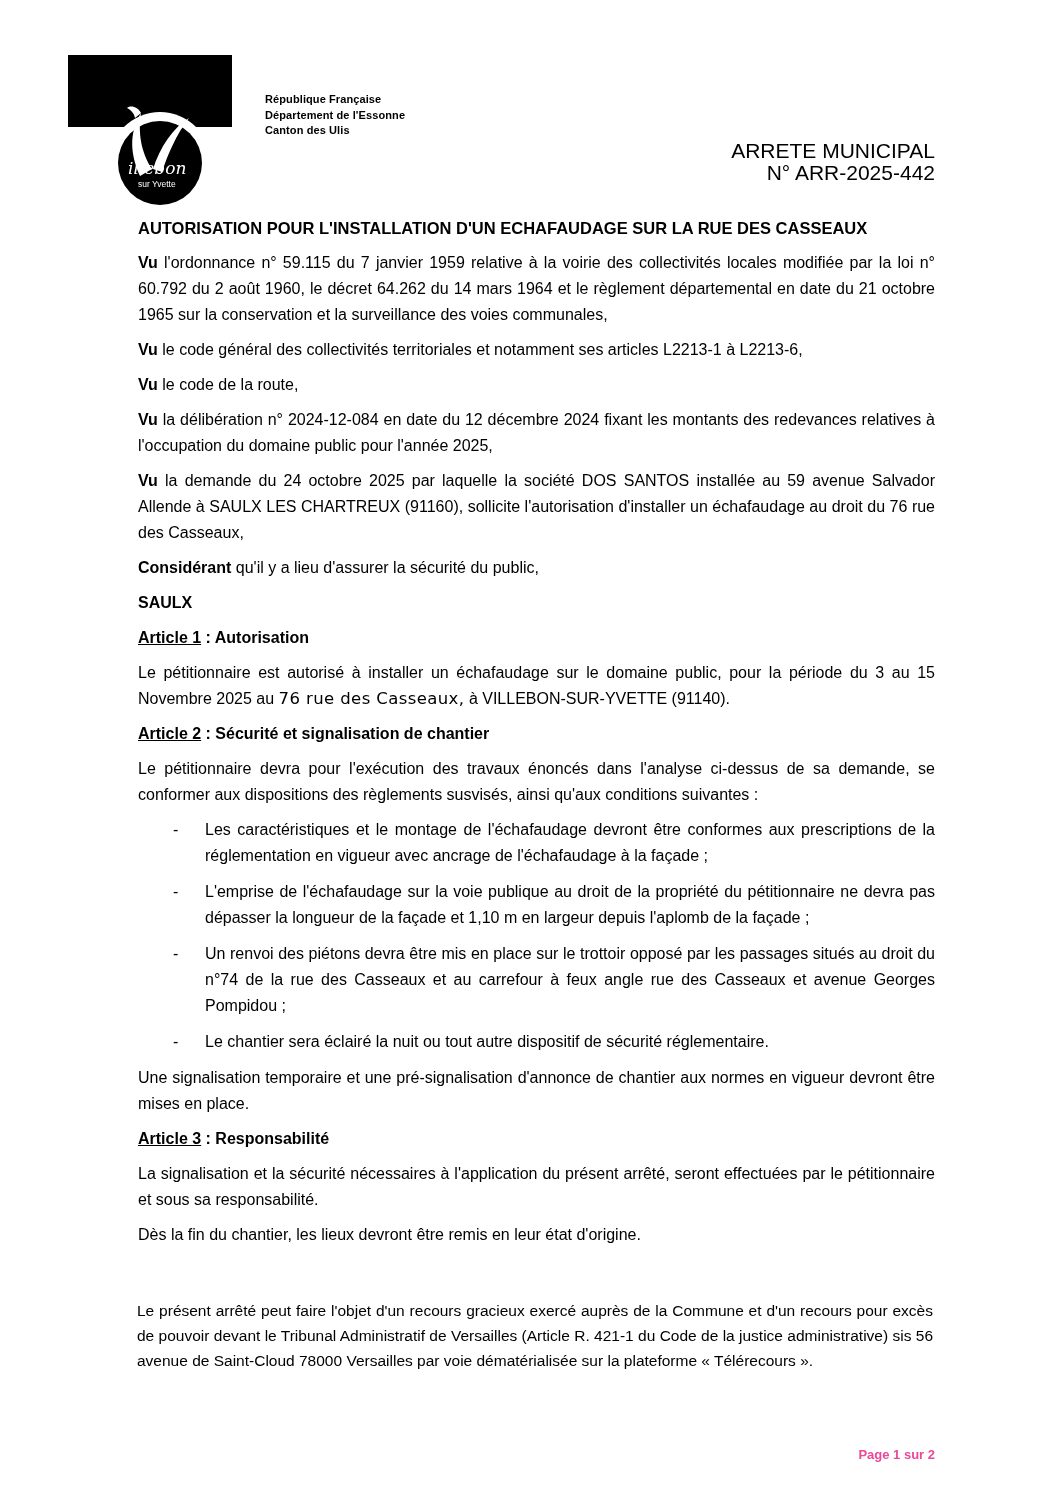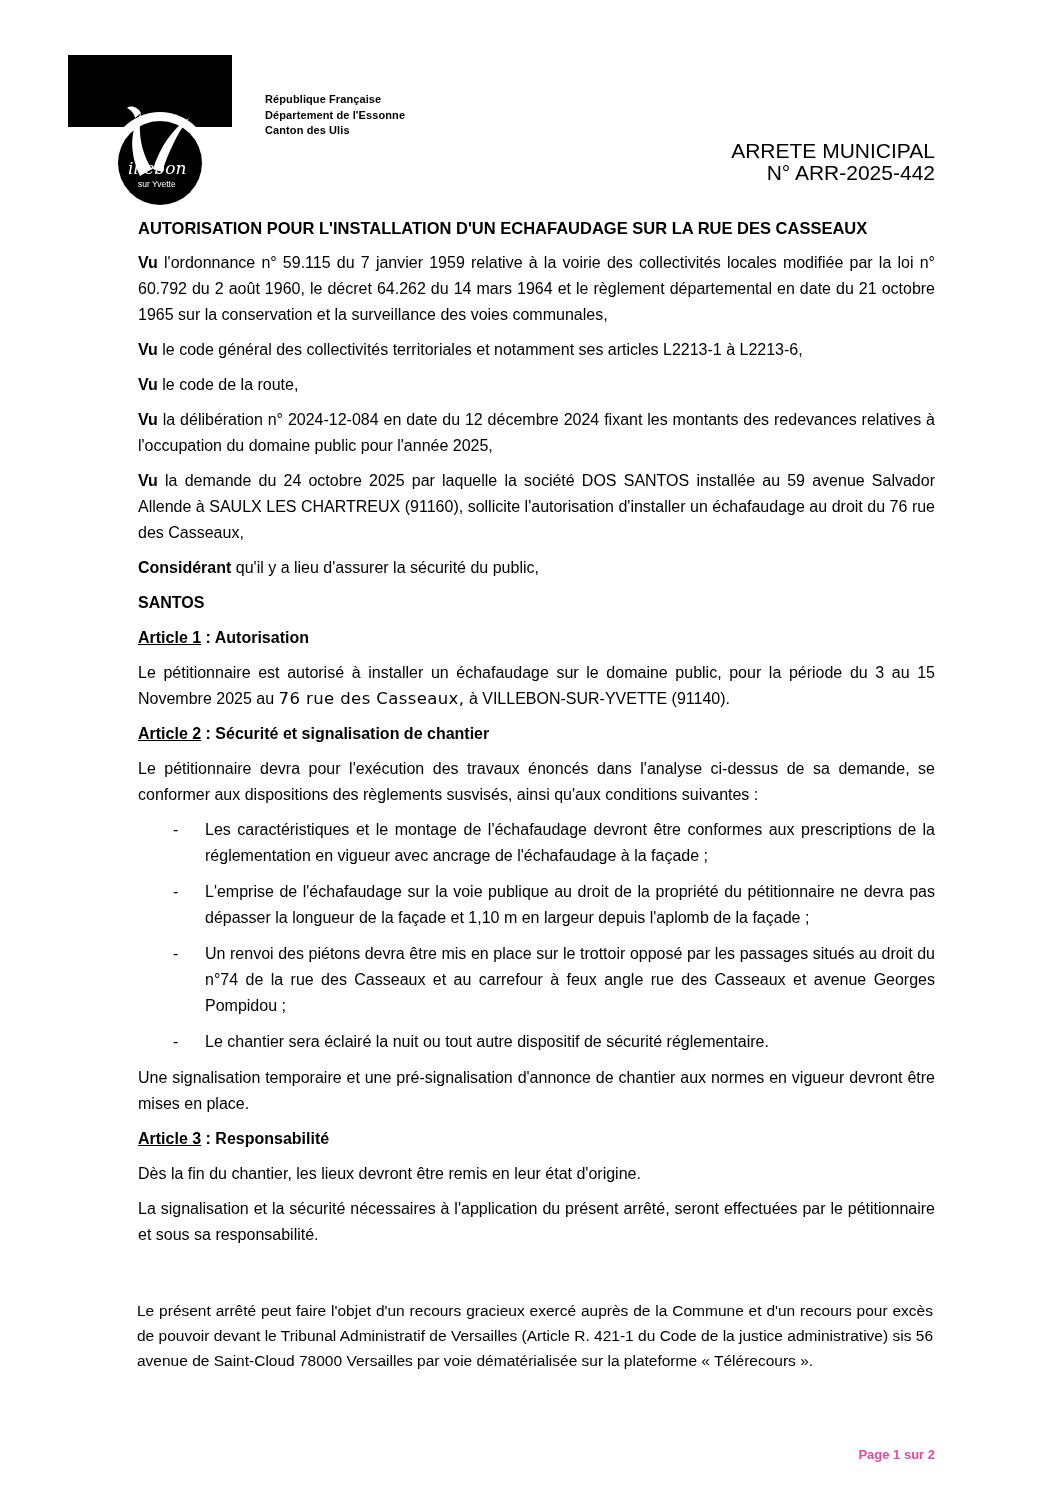--- a/index.html
+++ b/index.html
@@ -101,44 +101,44 @@
     <p><span class="lead">Vu</span> <span>le code général des collectivités territoriales et notamment ses articles L2213-1 à L2213-6,</span></p>
 
     <p><span class="lead">Vu</span> <span>le code de la route,</span></p>
 
     <p><span class="lead">Vu</span> <span>la délibération n° 2024-12-084 en date du 12 décembre 2024 fixant les montants des redevances relatives à l'occupation du domaine public pour l'année 2025,</span></p>
 
     <p><span class="lead">Vu</span> <span>la demande du 24 octobre 2025 par laquelle la société DOS SANTOS installée au 59 avenue Salvador Allende à SAULX LES CHARTREUX (91160), sollicite l'autorisation d'installer un échafaudage au droit du 76 rue des Casseaux,</span></p>
 
     <p><span class="lead">Considérant</span> <span>qu'il y a lieu d'assurer la sécurité du public,</span></p>
 
-    <p class="arrete-heading">SANTOS</p>
+    <p class="arrete-heading">SAULX</p>
 
     <p class="article-heading"><span class="art-label">Article 1</span><span> : Autorisation</span></p>
 
     <p><span>Le pétitionnaire est autorisé à installer un échafaudage sur le domaine public, pour la période du 3 au 15 Novembre 2025 au </span><span class="addr">76 rue des Casseaux,</span><span> à VILLEBON-SUR-YVETTE (91140).</span></p>
 
     <p class="article-heading"><span class="art-label">Article 2</span><span> : Sécurité et signalisation de chantier</span></p>
 
     <p>Le pétitionnaire devra pour l'exécution des travaux énoncés dans l'analyse ci-dessus de sa demande, se conformer aux dispositions des règlements susvisés, ainsi qu'aux conditions suivantes :</p>
 
     <ul class="conditions">
       <li><span class="dash">-</span><span>Les caractéristiques et le montage de l'échafaudage devront être conformes aux prescriptions de la réglementation en vigueur avec ancrage de l'échafaudage à la façade ;</span></li>
       <li><span class="dash">-</span><span>L'emprise de l'échafaudage sur la voie publique au droit de la propriété du pétitionnaire ne devra pas dépasser la longueur de la façade et 1,10 m en largeur depuis l'aplomb de la façade ;</span></li>
       <li><span class="dash">-</span><span>Un renvoi des piétons devra être mis en place sur le trottoir opposé par les passages situés au droit du n°74 de la rue des Casseaux et au carrefour à feux angle rue des Casseaux et avenue Georges Pompidou ;</span></li>
       <li><span class="dash">-</span><span>Le chantier sera éclairé la nuit ou tout autre dispositif de sécurité réglementaire.</span></li>
     </ul>
 
     <p>Une signalisation temporaire et une pré-signalisation d'annonce de chantier aux normes en vigueur devront être mises en place.</p>
 
     <p class="article-heading"><span class="art-label">Article 3</span><span> : Responsabilité</span></p>
 
+    <p>La signalisation et la sécurité nécessaires à l'application du présent arrêté, seront effectuées par le pétitionnaire et sous sa responsabilité.</p>
+
     <p>Dès la fin du chantier, les lieux devront être remis en leur état d'origine.</p>
-
-    <p>La signalisation et la sécurité nécessaires à l'application du présent arrêté, seront effectuées par le pétitionnaire et sous sa responsabilité.</p>
 
   </div>
 
   <div class="recourse">Le présent arrêté peut faire l'objet d'un recours gracieux exercé auprès de la Commune et d'un recours pour excès de pouvoir devant le Tribunal Administratif de Versailles (Article R. 421-1 du Code de la justice administrative) sis 56 avenue de Saint-Cloud 78000 Versailles par voie dématérialisée sur la plateforme « Télérecours ».</div>
 
   <div class="page-indicator">Page 1 sur 2</div>
 
 </div>
 
 </body></html>

